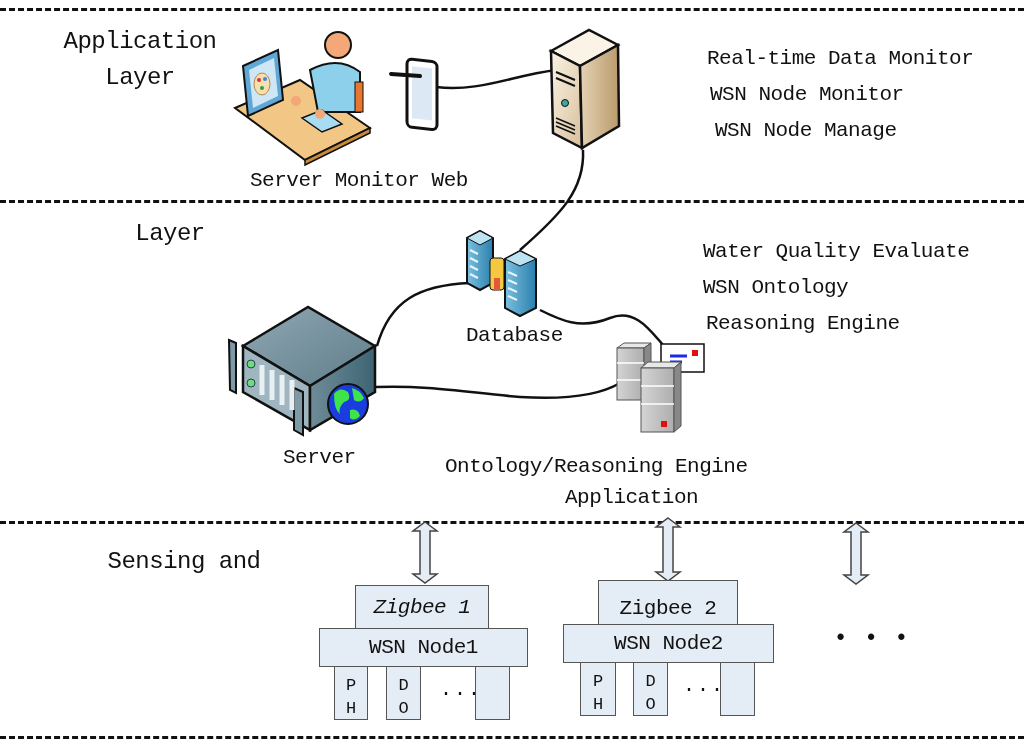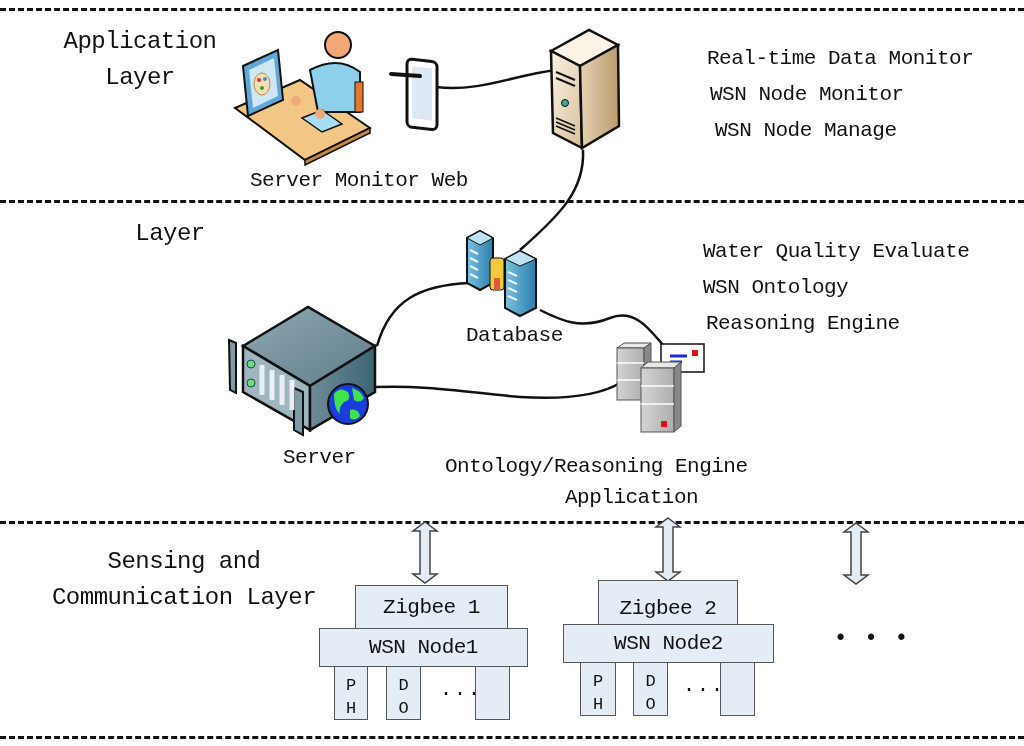--- a/index.html
+++ b/index.html
@@ -30,21 +30,20 @@
 
 <div class="layer-title" style="left:40px; top:24px; width:200px;">
   <div>Application</div>
   <div>Layer</div>
 </div>
 <div class="layer-title" style="left:50px; top:216px; width:240px;">
   <div>Layer</div>
 </div>
 <div class="layer-title" style="left:36px; top:544px; width:296px;">
   <div>Sensing and</div>
-  <div>Communication Layer</div>
 </div>
 
 <div class="lbl" style="left:707px; top:48px;">Real-time Data Monitor</div>
 <div class="lbl" style="left:710px; top:84px;">WSN Node Monitor</div>
 <div class="lbl" style="left:715px; top:120px;">WSN Node Manage</div>
 
 <div class="lbl" style="left:703px; top:241px;">Water Quality Evaluate</div>
 <div class="lbl" style="left:703px; top:277px;">WSN Ontology</div>
 <div class="lbl" style="left:706px; top:313px;">Reasoning Engine</div>
 
@@ -164,21 +163,21 @@
     <rect x="661" y="421" width="6" height="6" fill="#e01010"></rect>
   </g>
 
   <g fill="#e4ecf6" stroke="#444" stroke-width="1.5">
     <path d="M425 522 L437 531 L430 531 L430 574 L437 574 L425 583 L413 574 L420 574 L420 531 L413 531 Z"></path>
     <path d="M668 518 L680 527 L673 527 L673 572 L680 572 L668 581 L656 572 L663 572 L663 527 L656 527 Z"></path>
     <path d="M856 523 L868 532 L861 532 L861 575 L868 575 L856 584 L844 575 L851 575 L851 532 L844 532 Z"></path>
   </g>
 </svg>
 
-<div class="box" style="left:355px; top:585px; width:153px; height:44px;">
+<div class="box" style="left:355px; top:585px; width:134px; height:44px;font-style:italic;">
   <span>Zigbee 1</span>
 </div>
 <div class="box" style="left:319px; top:628px; width:209px; height:39px;">
   <span>WSN Node1</span>
 </div>
 <div class="sensor" style="left:334px; top:666px; width:34px; height:54px;">
   <span>P</span>
   <span>H</span>
 </div>
 <div class="sensor" style="left:386px; top:666px; width:35px; height:54px;">

